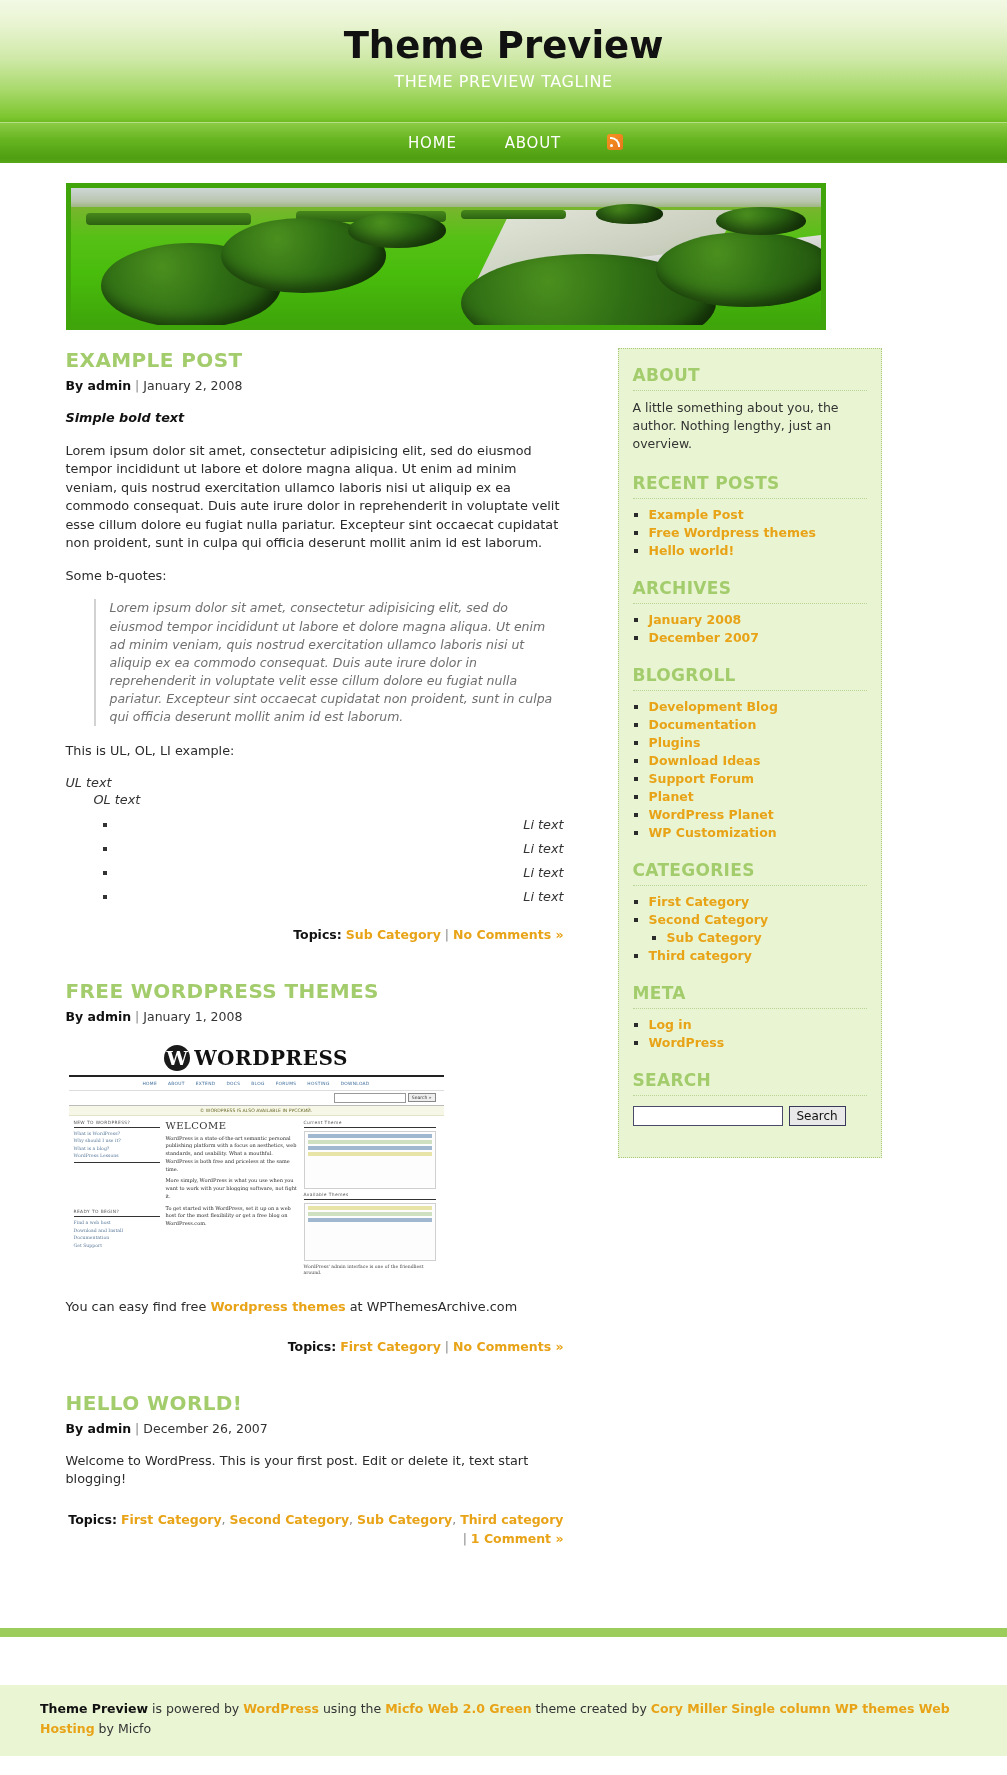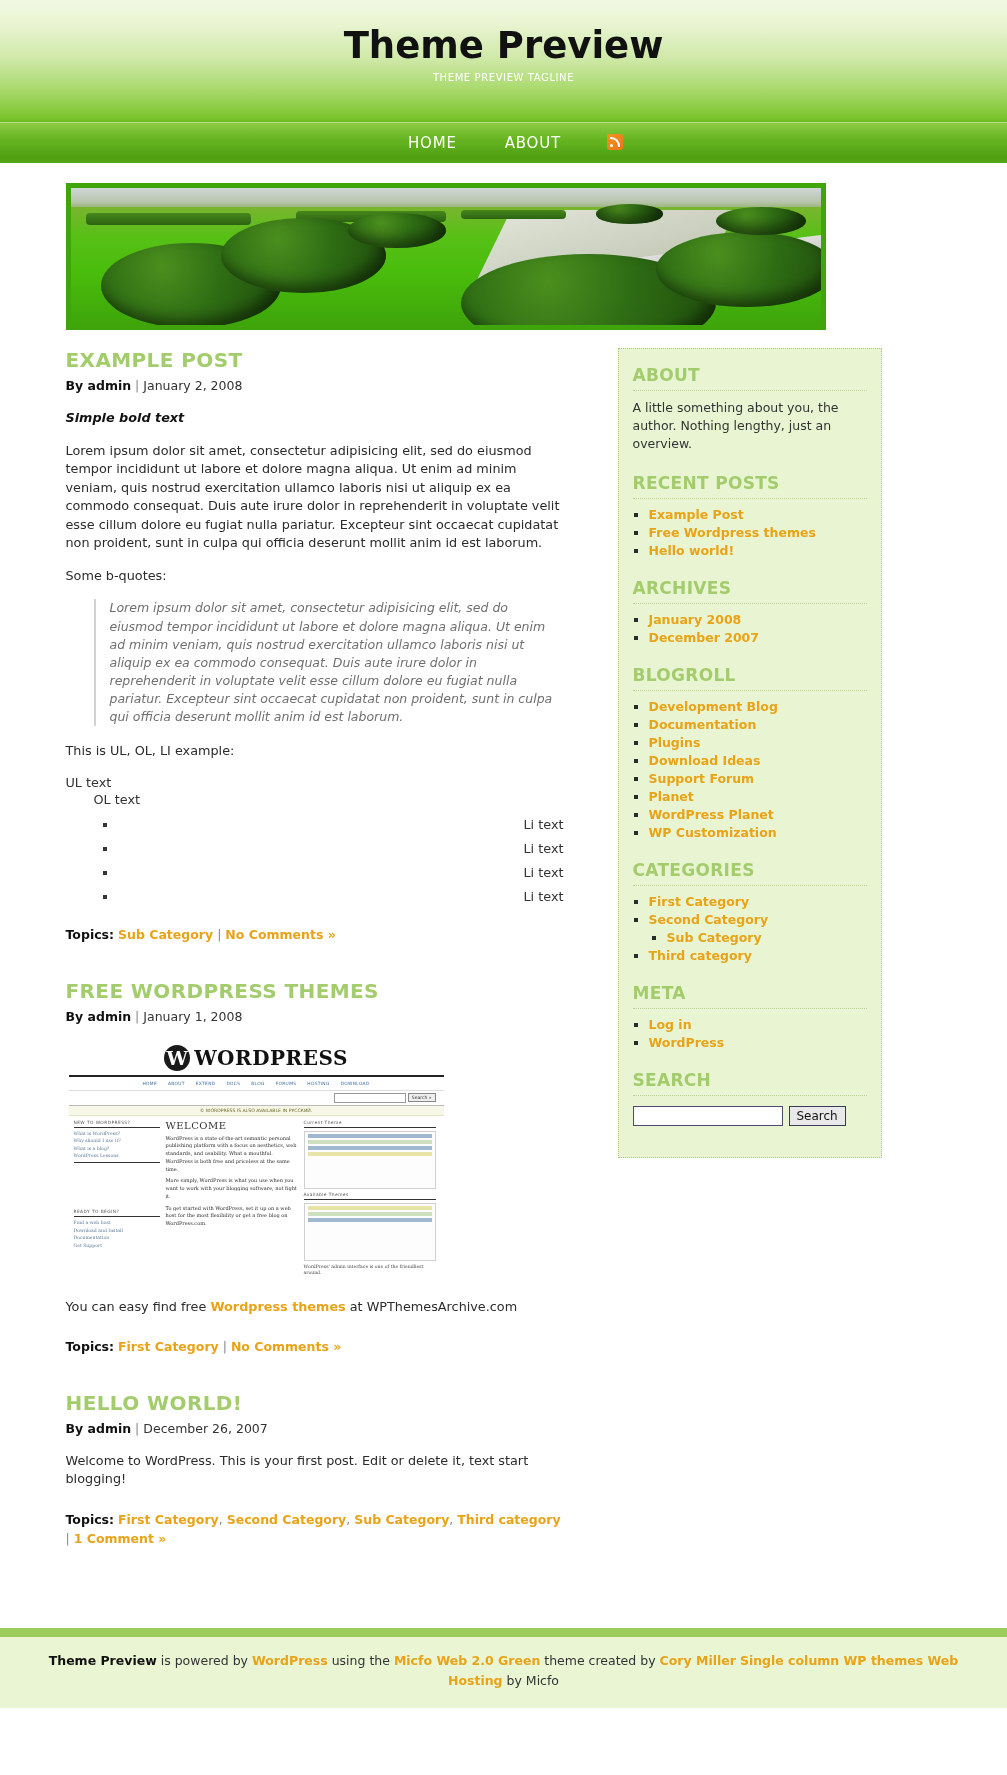--- a/index.html
+++ b/index.html
@@ -27,21 +27,21 @@
     padding-top: 26px;
     font-size: 37px;
     font-weight: bold;
     color: #111111;
     letter-spacing: 0px;
     line-height: 1.1;
     font-family: "DejaVu Sans", "Liberation Sans", sans-serif;
   }
   .site-tagline {
     margin: 5px 0 0 0;
-    font-size: 10px;
+    font-size: 16px;
     color: #ffffff;
     letter-spacing: 0.6px;
     text-transform: uppercase;
   }
 
   
   .navbar {
     height: 40px;
     background: linear-gradient(to bottom, #8ccb45 0%, #66b520 42%, #4f9e12 88%, #57a818 100%);
     border-top: 1px solid #b6dd84;
@@ -191,31 +191,32 @@
   .post-body p.bold-lead { font-weight: bold; color: #111; font-style: italic; }
   blockquote {
     margin: 14px 0 16px 28px;
     padding: 0 0 0 14px;
     border-left: 2px solid #d2d2d2;
     font-style: italic;
     color: #6f6f6f;
     line-height: 1.45;
     font-size: 12.5px;
   }
-  ul.demo-ul { margin: 0 0 0 0; padding: 0; list-style: none; }
+  ul.demo-ul { margin: 0 0 0 0; padding: 0; list-style: none; font-style: italic; }
   ul.demo-ul > li { margin: 0; }
   ol.demo-ol { margin: 0 0 0 28px; padding: 0; list-style: none; }
   ul.demo-li { margin: 4px 0 0 24px; padding: 0; list-style: square; text-align: right; }
   ul.demo-li li { margin: 0 0 9px 0; font-size: 12.8px; }
   .ul-line { font-size: 12.8px; margin-bottom: 2px; }
   .ol-line { font-size: 12.8px; margin-bottom: 10px; }
   .topics {
     margin-top: 22px;
     font-size: 12.5px;
     line-height: 1.5;
+    text-align: right;
   }
   .topics b { color: #111111; }
   .topics a { color: #e8a317; text-decoration: none; font-weight: bold; }
   .sep { color: #888888; }
 
   
   .wp-shot {
     width: 375px;
     height: 240px;
     margin: 8px 0 16px 2px;
@@ -350,25 +351,25 @@
     cursor: pointer;
   }
 
   
   .footer-rule {
     height: 9px;
     background: #9ccc5c;
   }
   .footer {
     background: #eaf5d4;
-    text-align: center;
     padding: 14px 40px 18px 40px;
     font-size: 12.5px;
     color: #333333;
     line-height: 1.55;
+    margin-top: 48px;
   }
   .footer b { color: #111111; }
   .footer a { color: #e8a317; text-decoration: none; font-weight: bold; }
 </style>
 </head>
 <body>
 
 <div class="masthead">
   <h1 class="site-title">Theme Preview</h1>
   <div class="site-tagline">THEME PREVIEW TAGLINE</div>

